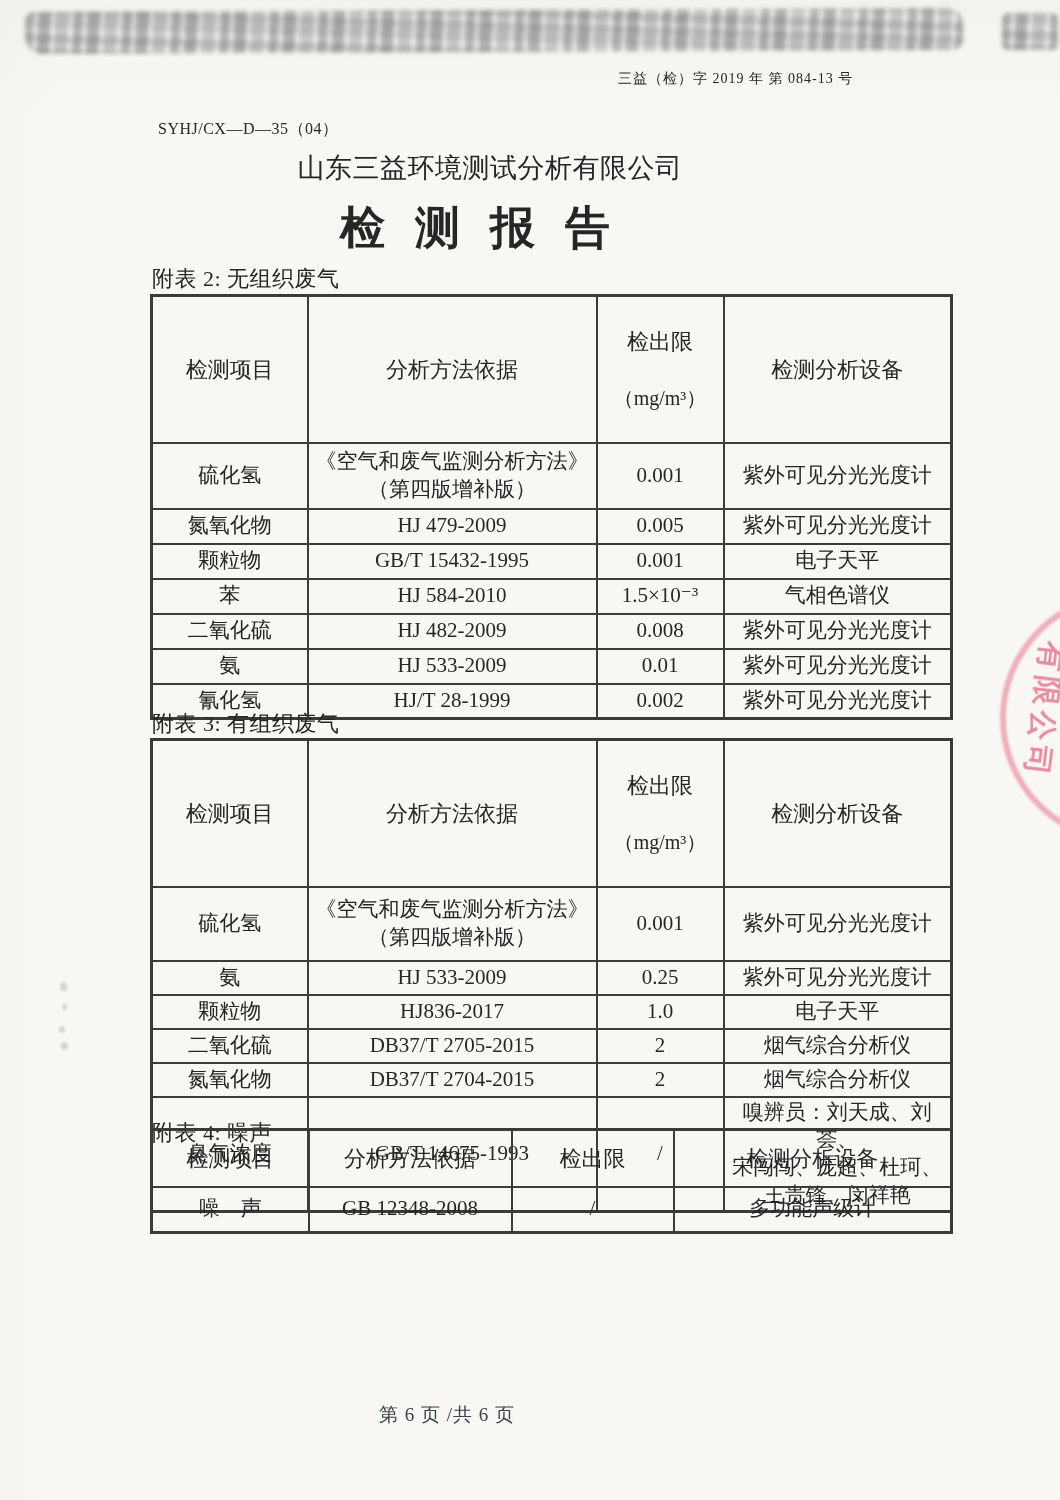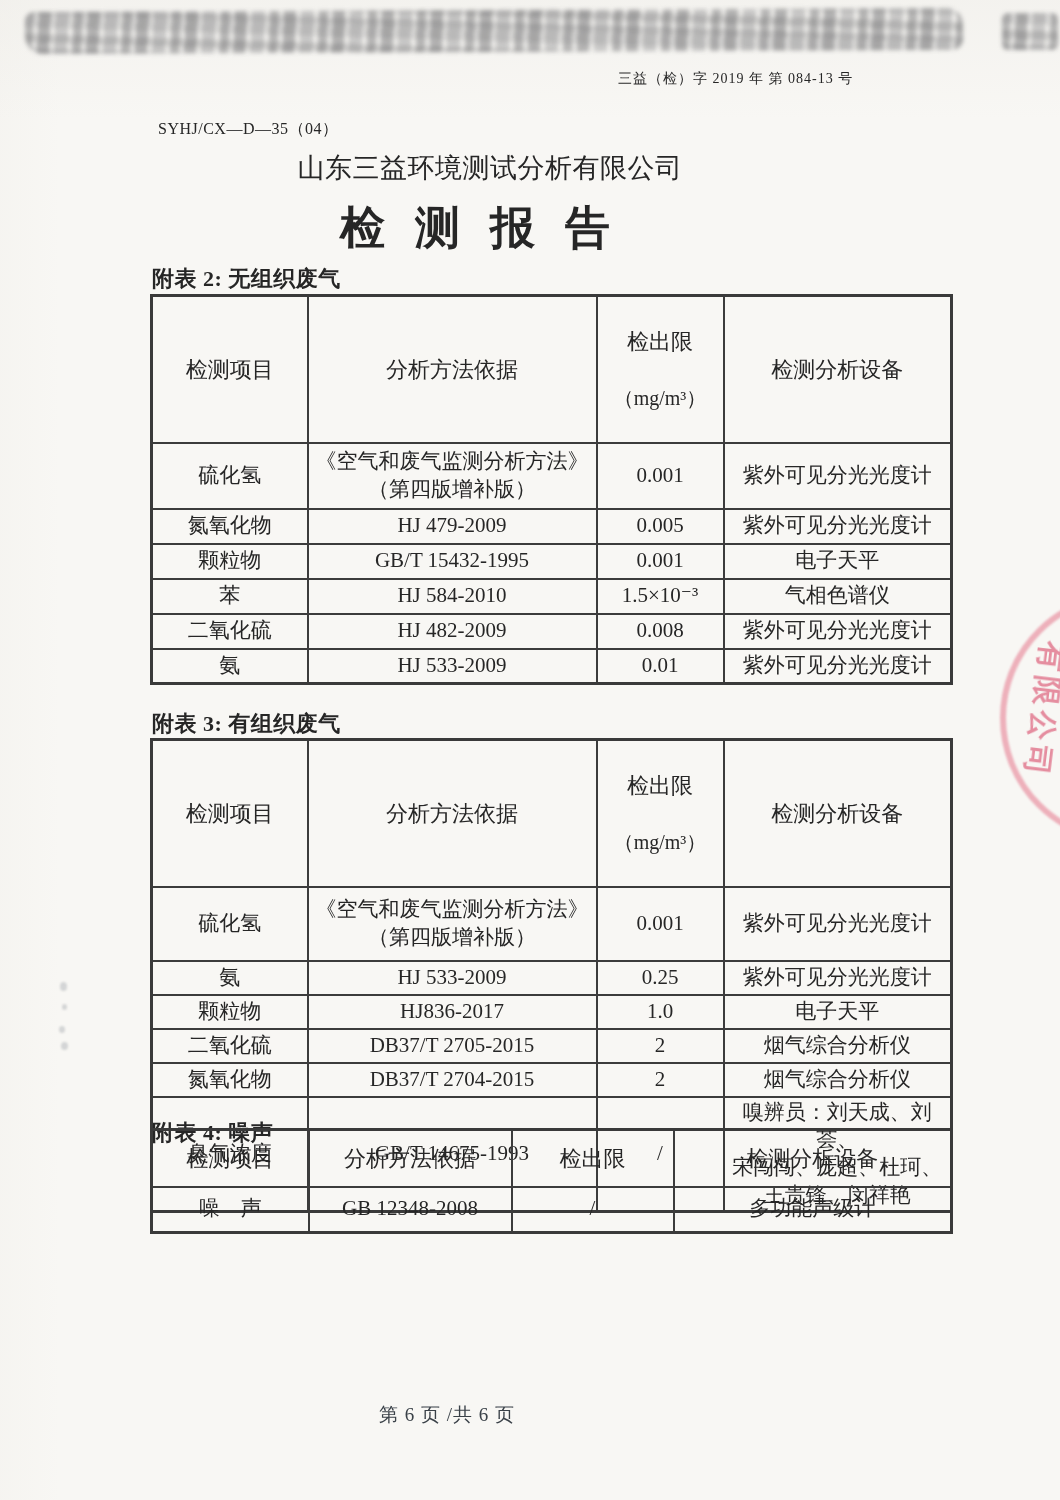--- a/index.html
+++ b/index.html
@@ -30,21 +30,21 @@
   .d2{left:62px;top:1004px;width:5px;height:6px;}
   .d3{left:59px;top:1026px;width:6px;height:7px;}
   .d4{left:61px;top:1042px;width:7px;height:8px;}
 
   .doc-number{position:absolute;left:618px;top:70px;font-size:14px;letter-spacing:1px;white-space:nowrap;}
   .form-code{position:absolute;left:158px;top:119px;font-size:16px;letter-spacing:.5px;}
   .header-wrap{position:absolute;left:0;top:0;width:980px;text-align:center;}
   .company{position:absolute;left:0;top:150px;width:100%;font-size:27px;letter-spacing:.5px;}
   .title{position:absolute;left:0;top:198px;width:100%;font-size:45px;font-weight:bold;letter-spacing:30px;box-sizing:border-box;}
 
-  .tbl-label{position:absolute;left:152px;font-size:22px;letter-spacing:.5px;font-weight:bold;}
+  .tbl-label{position:absolute;left:152px;font-size:22px;letter-spacing:.5px;}
   .l2{top:264px;}
   .l3{top:709px;}
   .l4{top:1099px;margin-top:19px;}
 
   table.tbl{position:absolute;left:150px;width:800px;border-collapse:collapse;table-layout:fixed;border:3px solid #3a3a3a;}
   .tbl th,.tbl td{
     border:2px solid #3c3c3c;text-align:center;vertical-align:middle;
     font-size:21px;font-weight:normal;white-space:pre-line;padding:1px 4px;line-height:1.32;
   }
   .tbl th{font-size:22px;}
@@ -160,20 +160,26 @@
         <td>HJ 482-2009</td>
         <td>0.008</td>
         <td>紫外可见分光光度计</td>
       </tr>
       <tr>
         <td>氨</td>
         <td>HJ 533-2009</td>
         <td>0.01</td>
         <td>紫外可见分光光度计</td>
       </tr>
+      <tr>
+        <td>氰化氢</td>
+        <td>HJ/T 28-1999</td>
+        <td>0.002</td>
+        <td>紫外可见分光光度计</td>
+      </tr>
     </tbody>
 </table>
 
 <div class="tbl-label l3">附表 3: 有组织废气</div>
 <table class="tbl t3">
   <colgroup>
       <col class="c1">
       <col class="c2">
       <col class="c3">
       <col class="c4">

